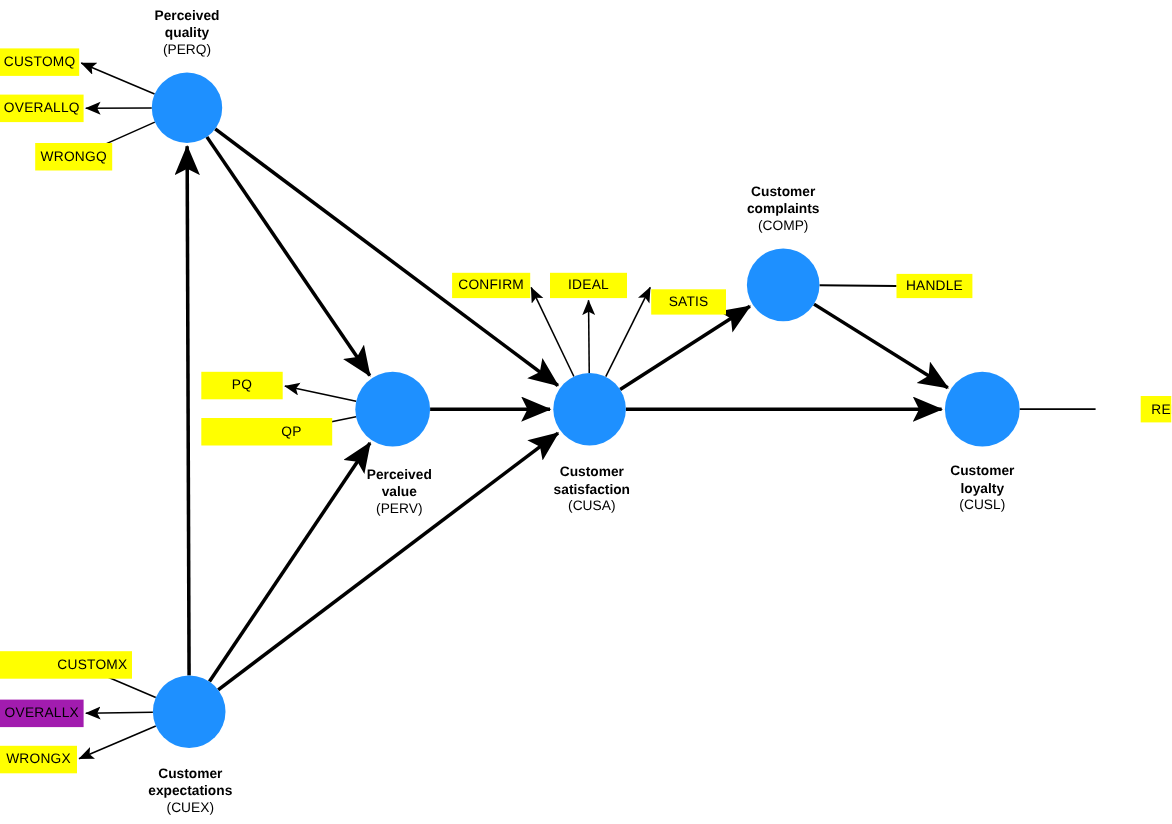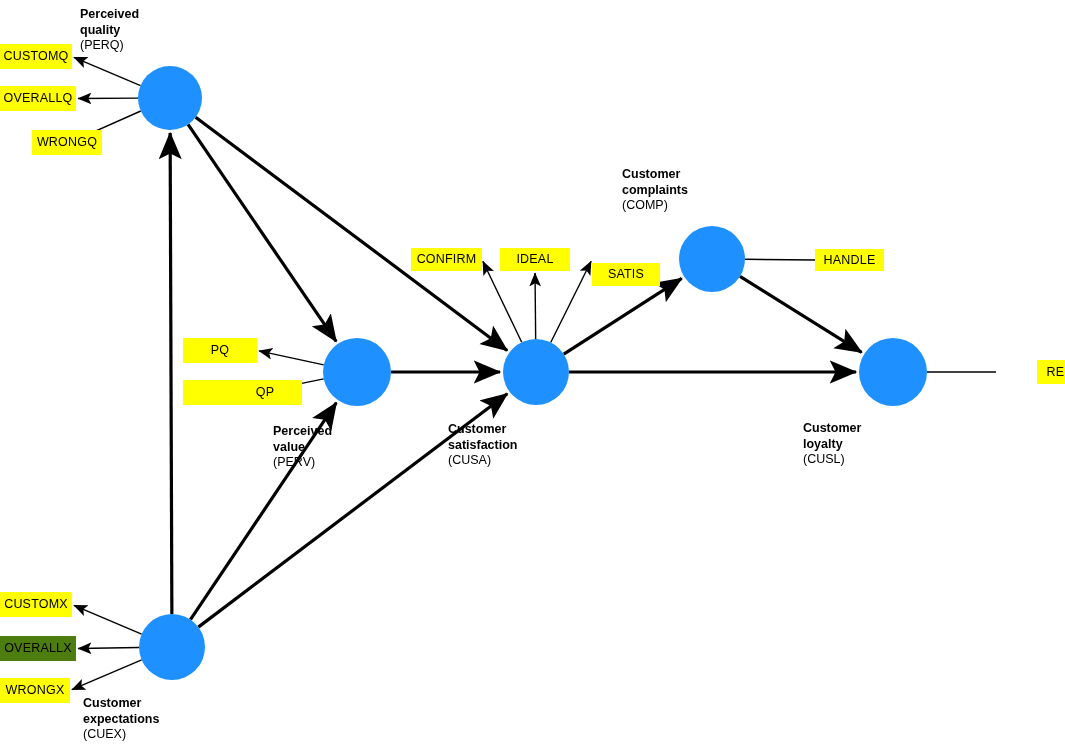--- a/index.html
+++ b/index.html
@@ -24,20 +24,21 @@
     width: 1065px;
     height: 749px;
   }
   .node {
     position: absolute;
     border-radius: 50%;
     background: #1e90ff;
   }
   .node-label {
     position: absolute;
+    text-align: center;
     font-size: 12.5px;
     line-height: 15.5px;
     color: #000000;
     white-space: nowrap;
   }
   .node-label .nm {
     font-weight: bold;
   }
   .node-label .code {
     font-weight: normal;
@@ -159,24 +160,24 @@
       </div>
       <div class="indicator" style="left: 592px; top: 248px; width: 68px; height: 23px; background: rgb(255, 255, 0); margin-top: 15px;">
         <span>SATIS</span>
       </div>
       <div class="indicator" style="left: 815px; top: 249px; width: 69px; height: 22px; background: rgb(255, 255, 0);">
         <span>HANDLE</span>
       </div>
       <div class="indicator" style="left: 996px; top: 360px; width: 64px; height: 24px; background: rgb(255, 255, 0); margin-left: 41px;">
         <span>REPUR</span>
       </div>
-      <div class="indicator" style="left: 0px; top: 592px; width: 72px; height: 25px; background: rgb(255, 255, 0);">
+      <div class="indicator" style="left: 0px; top: 592px; width: 72px; height: 25px; background: rgb(255, 255, 0); padding-left: 48px;">
         <span>CUSTOMX</span>
       </div>
-      <div class="indicator" style="left: 0px; top: 636px; width: 76px; height: 25px; background: #4d7c0f;">
+      <div class="indicator" style="left: 0px; top: 636px; width: 76px; height: 25px; background: #a21caf;">
         <span>OVERALLX</span>
       </div>
       <div class="indicator" style="left: 0px; top: 678px; width: 70px; height: 25px; background: rgb(255, 255, 0);">
         <span>WRONGX</span>
       </div>
     </div>
 
 </div>
 
 </body></html>

